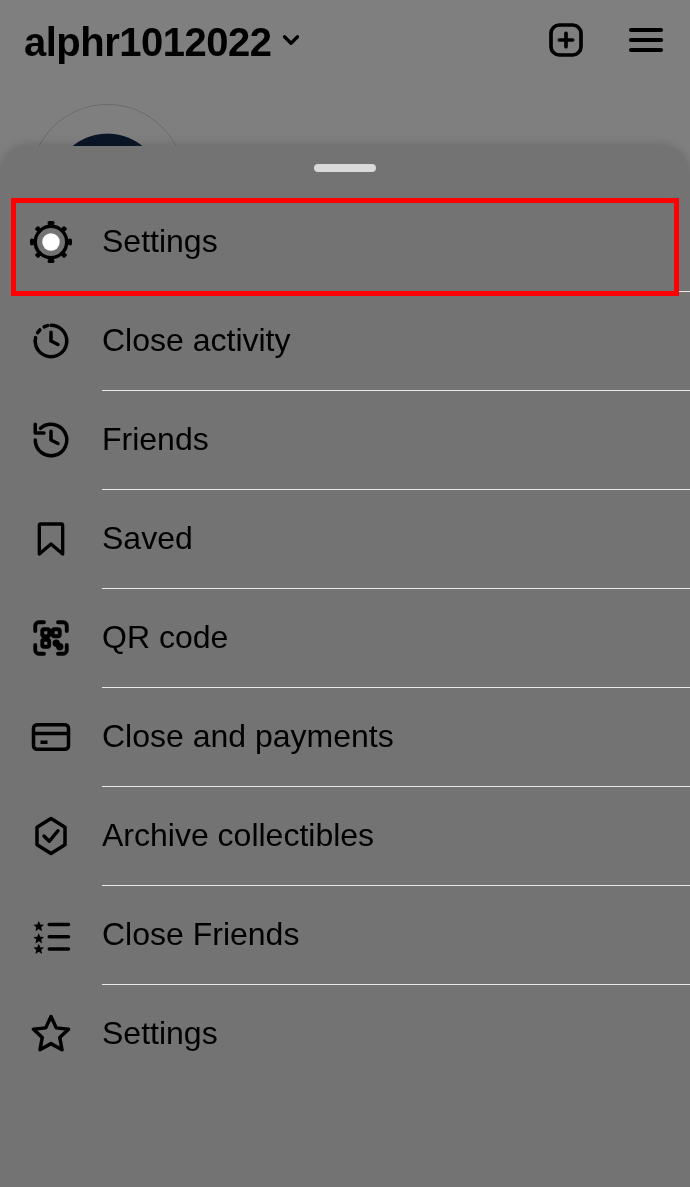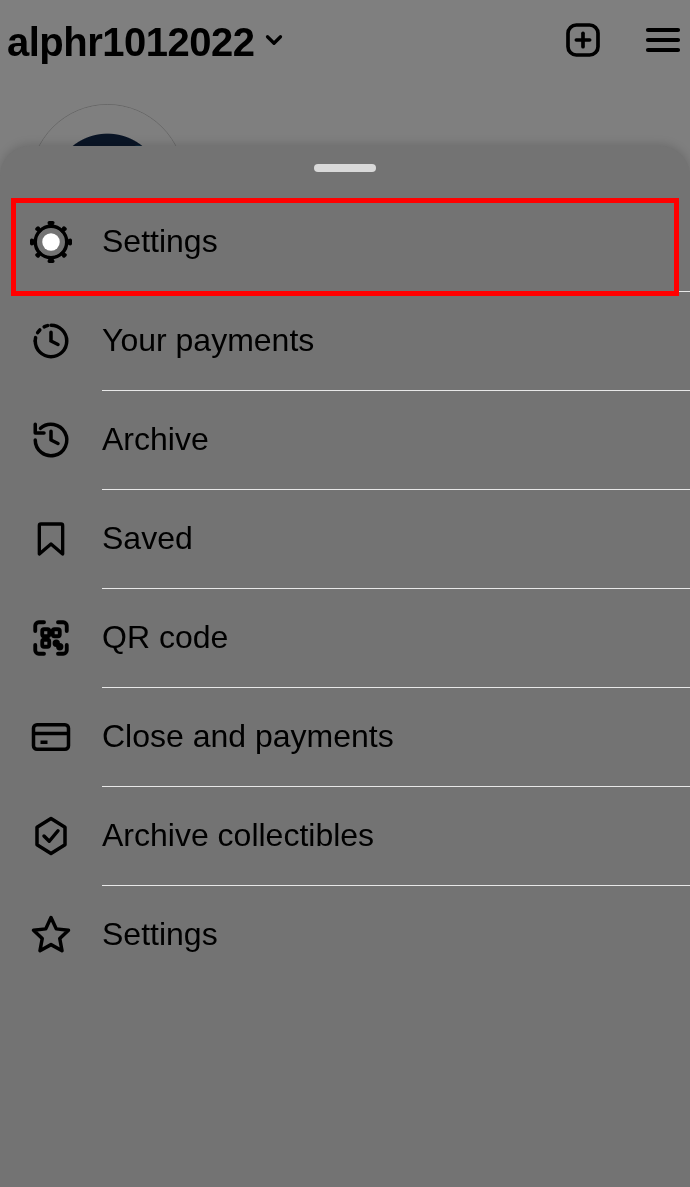--- a/index.html
+++ b/index.html
@@ -5,21 +5,21 @@
   * { box-sizing: border-box; margin: 0; padding: 0; }
   html, body { width: 690px; height: 1187px; font-family: -apple-system, Helvetica, Arial, sans-serif; overflow: hidden; background:#fff;}
   .screen { position: relative; width: 690px; height: 1187px; background: #fff; }
 
   
   .bg-overlay { position:absolute; inset:0; background:#fff; }
   .bg-dim { position:absolute; top:0; left:0; right:0; height:1187px; background: rgba(0,0,0,0.5);}
   .header {
     position:absolute; top:0; left:0; right:0; height:84px;
     display:flex; align-items:center; justify-content:space-between;
-    padding: 0 7px;
+    padding: 0 24px;
   }
   .header-left { display:flex; align-items:center; gap:6px; }
   .username { font-size: 40px; font-weight: 800; color:#000; letter-spacing:-0.5px;}
   .chev { color:#000; }
   .header-right { display:flex; align-items:center; gap:40px; }
 
   .avatar {
     position:absolute; top:104px; left:30px; width:155px; height:155px;
     border-radius:50%; background:#fff; overflow:hidden;
     border: 1px solid #d0d0d0;
@@ -120,32 +120,32 @@
       </div>
 
       <div class="menu-item">
         <span class="menu-icon">
           <svg width="42" height="42" viewBox="0 0 24 24" fill="none" stroke="currentColor" stroke-width="2" stroke-linecap="round">
             <path d="M12 3 a9 9 0 1 1 -9 9" stroke-dasharray="0"></path>
             <path d="M3 12 a9 9 0 0 1 9 -9" stroke-dasharray="2 3"></path>
             <polyline points="12 7 12 12 16 14"></polyline>
           </svg>
         </span>
-        <span class="menu-label">Your payments</span>
+        <span class="menu-label">Close activity</span>
       </div>
 
       <div class="menu-item">
         <span class="menu-icon">
           <svg width="42" height="42" viewBox="0 0 24 24" fill="none" stroke="currentColor" stroke-width="2" stroke-linecap="round" stroke-linejoin="round">
             <path d="M3 12 a9 9 0 1 0 3 -6.7"></path>
             <polyline points="3 3 3 8 8 8"></polyline>
             <polyline points="12 7 12 12 16 14"></polyline>
           </svg>
         </span>
-        <span class="menu-label">Archive</span>
+        <span class="menu-label">Friends</span>
       </div>
 
       <div class="menu-item">
         <span class="menu-icon">
           <svg width="40" height="40" viewBox="0 0 24 24" fill="none" stroke="currentColor" stroke-width="2" stroke-linejoin="round">
             <path d="M19 21 L12 15 L5 21 V4 a1 1 0 0 1 1 -1 h12 a1 1 0 0 1 1 1 Z"></path>
           </svg>
         </span>
         <span class="menu-label">Saved</span>
       </div>
@@ -181,20 +181,33 @@
       <div class="menu-item">
         <span class="menu-icon">
           <svg width="42" height="42" viewBox="0 0 24 24" fill="none" stroke="currentColor" stroke-width="2" stroke-linejoin="round" stroke-linecap="round">
             <path d="M12 2 L20 7 V17 L12 22 L4 17 V7 Z"></path>
             <polyline points="8 12 11 15 16 9"></polyline>
           </svg>
         </span>
         <span class="menu-label">Archive collectibles</span>
       </div>
 
+      <div class="menu-item">
+        <span class="menu-icon">
+          <svg width="42" height="42" viewBox="0 0 24 24" fill="currentColor" stroke="currentColor" stroke-width="2" stroke-linecap="round">
+            <polygon points="5,4 5.9,6 8,6.2 6.4,7.6 6.9,9.8 5,8.6 3.1,9.8 3.6,7.6 2,6.2 4.1,6" stroke-width="0"></polygon>
+            <line x1="11" y1="6" x2="22" y2="6"></line>
+            <polygon points="5,11 5.9,13 8,13.2 6.4,14.6 6.9,16.8 5,15.6 3.1,16.8 3.6,14.6 2,13.2 4.1,13" stroke-width="0"></polygon>
+            <line x1="11" y1="13" x2="22" y2="13"></line>
+            <polygon points="5,18 5.9,20 8,20.2 6.4,21.6 6.9,23.8 5,22.6 3.1,23.8 3.6,21.6 2,20.2 4.1,20" stroke-width="0" transform="translate(0,-1)"></polygon>
+            <line x1="11" y1="20" x2="22" y2="20"></line>
+          </svg>
+        </span>
+        <span class="menu-label">Close Friends</span>
+      </div>
 
       <div class="menu-item">
         <span class="menu-icon">
           <svg width="44" height="44" viewBox="0 0 24 24" fill="none" stroke="currentColor" stroke-width="2" stroke-linejoin="round">
             <polygon points="12 2 15 8.5 22 9.3 17 14 18.3 21 12 17.5 5.7 21 7 14 2 9.3 9 8.5"></polygon>
           </svg>
         </span>
         <span class="menu-label">Settings</span>
       </div>
 

